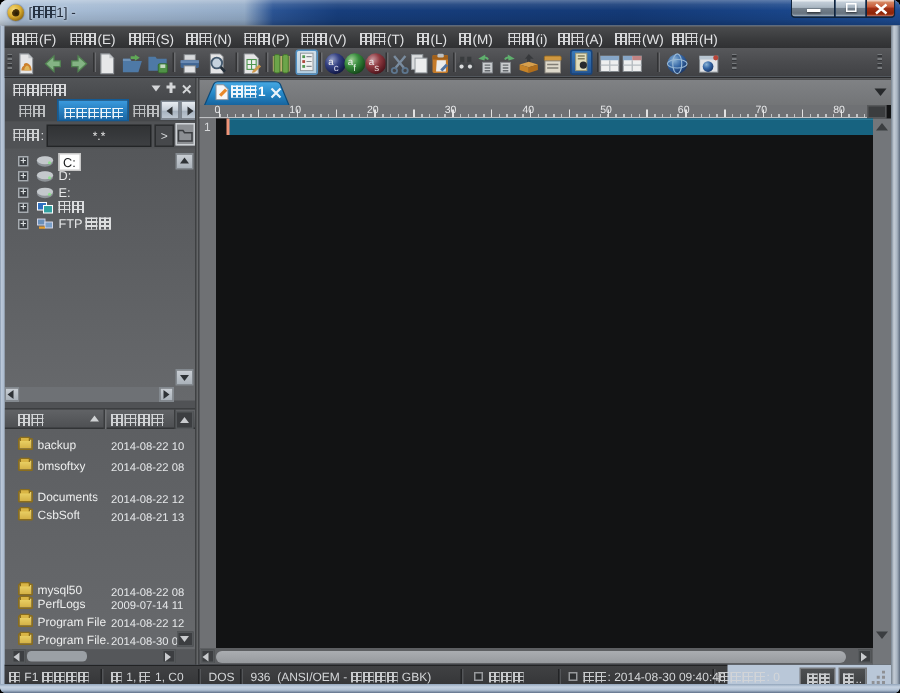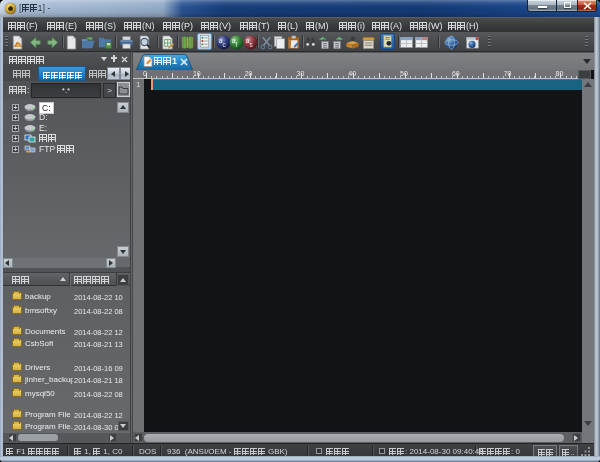--- a/index.html
+++ b/index.html
@@ -77,21 +77,21 @@
 .rn{position:absolute;top:0px;width:16px;text-align:center;font-size:7px;color:#e8e9ea}
 #ecorner{left:445px;top:18px;width:13px;height:9px;background:#3b3d3f;border:1px solid #56585a}
 #egutter{left:0;top:27px;width:11px;height:354px;background:#6f7174;color:#d6d8da;font-size:8px}
 #etext{left:11px;top:27px;width:438px;height:354px;background:#121314}
 #eline{position:absolute;left:8px;top:0;width:430px;height:10.5px;background:#176380;border-top:1px solid #2b7a97}
 #ecur{position:absolute;left:7px;top:0px;width:2px;height:11px;background:#ef9478}
 #evs{left:449px;top:27px;width:12px;height:354px;background:#73767a}
 #ehs{left:0px;top:380px;width:449px;height:11px;background:#5d5f62}
 #ehthumb{position:absolute;left:11px;top:1.5px;width:420px;height:8px;background:linear-gradient(180deg,#aaadb1 0,#979a9e 100%);border-radius:4px}
 
-#status{left:1px;top:443px;width:598px;height:14px;background:linear-gradient(180deg,#404143 0,#353638 100%);border-top:1px solid #222324;color:#d4d6d8;font-size:8px}
+#status{left:1px;top:443px;width:484px;height:14px;background:linear-gradient(180deg,#404143 0,#353638 100%);border-top:1px solid #222324;color:#d4d6d8;font-size:8px}
 .st{position:absolute;top:3px;white-space:nowrap}
 .ssep{position:absolute;top:2px;width:1px;height:10px;background:#232426;box-shadow:1px 0 0 #535558}
 .schk{position:absolute;top:4px;width:6px;height:6px;border:1px solid #97999c;background:#2e3032}
 .sbtn2{position:absolute;top:1px;height:12px;border:1px solid #77797c;background:linear-gradient(180deg,#4e5052 0,#3f4143 100%);text-align:center;padding-top:2px}
 
 #gl{left:0;top:17px;width:3px;height:440px;background:linear-gradient(90deg,#8798ac 0,#bac7d8 1px,#a7b8cc 3px)}
 #gr{left:594px;top:17px;width:6px;height:440px;background:linear-gradient(90deg,#76828e 0,#c3ccd6 2px,#a9b5c2 4px,#5e6c7e 6px)}
 #gb{left:0;top:456px;width:600px;height:6px;background:linear-gradient(180deg,#92a5bb 0,#c6d3e2 2px,#b2c2d5 4px,#5f7089 6px)}
 </style></head>
 <body>
@@ -436,34 +436,29 @@
       <div class="lrow" style="top:40.4px">
           <span class="fold"></span>
           <span class="lname">Documents</span>
           <span class="ldate">2014-08-22 12</span>
         </div>
       <div class="lrow" style="top:52.2px">
           <span class="fold"></span>
           <span class="lname">CsbSoft</span>
           <span class="ldate">2014-08-21 13</span>
         </div>
-      <div class="lrow" style="top:75.8px">
-          <span class="fold"></span>
-          <span class="lname">Drivers</span>
-          <span class="ldate">2014-08-16 09</span>
-        </div>
-      <div class="lrow" style="top:87.6px">
-          <span class="fold"></span>
-          <span class="lname">jinher_backup</span>
-          <span class="ldate">2014-08-21 18</span>
-        </div>
       <div class="lrow" style="top:102px">
           <span class="fold"></span>
           <span class="lname">mysql50</span>
           <span class="ldate">2014-08-22 08</span>
+        </div>
+      <div class="lrow" style="top:111.2px">
+          <span class="fold"></span>
+          <span class="lname">PerfLogs</span>
+          <span class="ldate">2009-07-14 11</span>
         </div>
       <div class="lrow" style="top:123.0px">
           <span class="fold"></span>
           <span class="lname">Program File</span>
           <span class="ldate">2014-08-22 12</span>
         </div>
       <div class="lrow" style="top:134.8px">
           <span class="fold"></span>
           <span class="lname">Program File...</span>
           <span class="ldate">2014-08-30 09</span>

